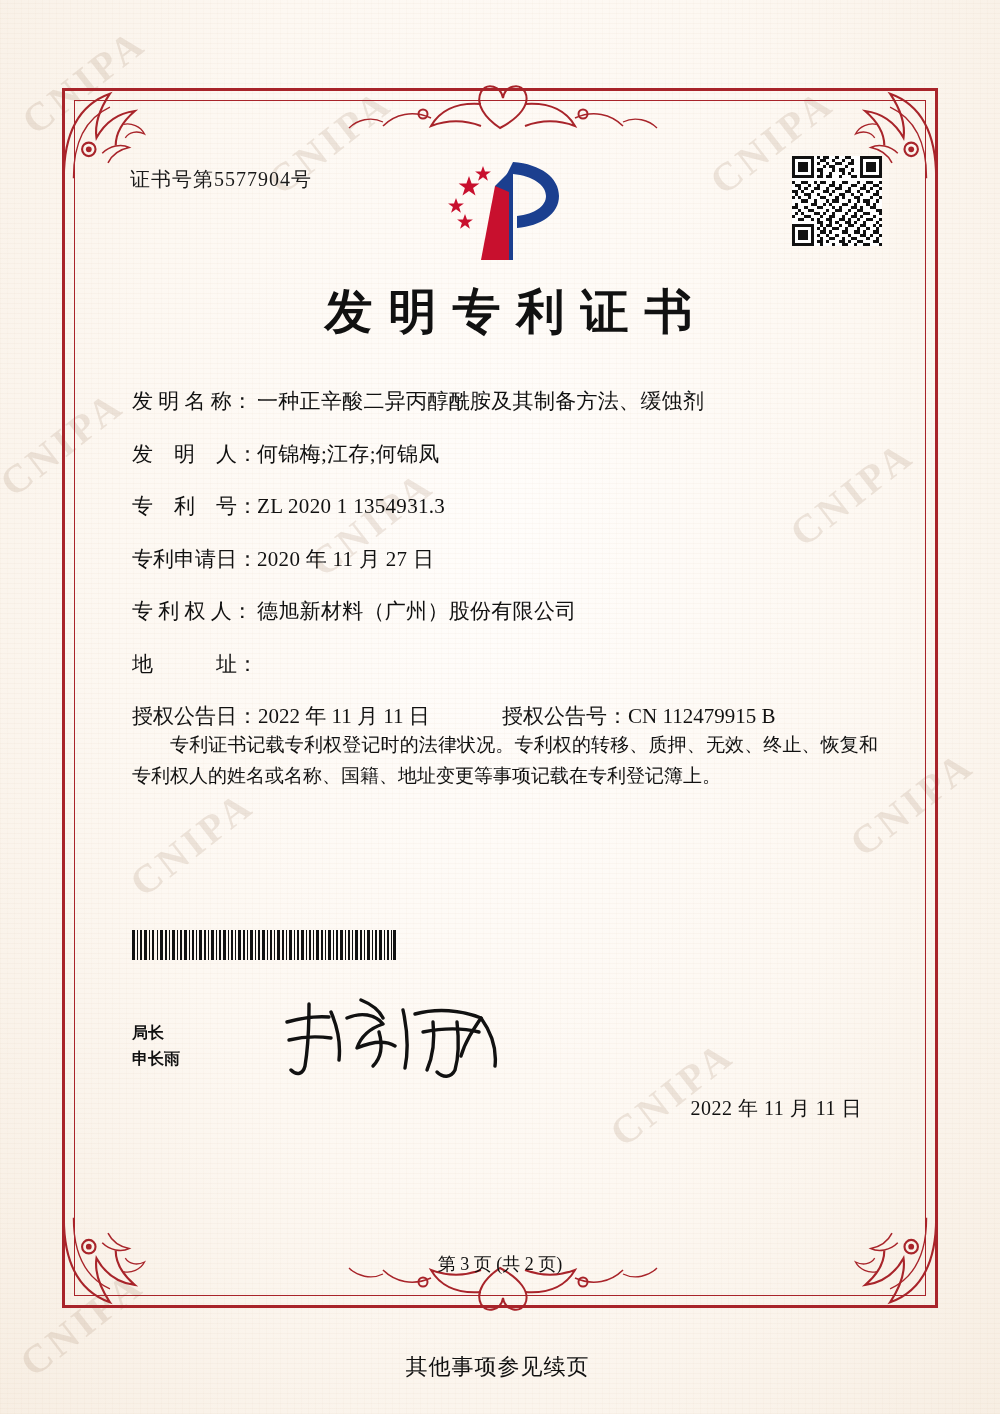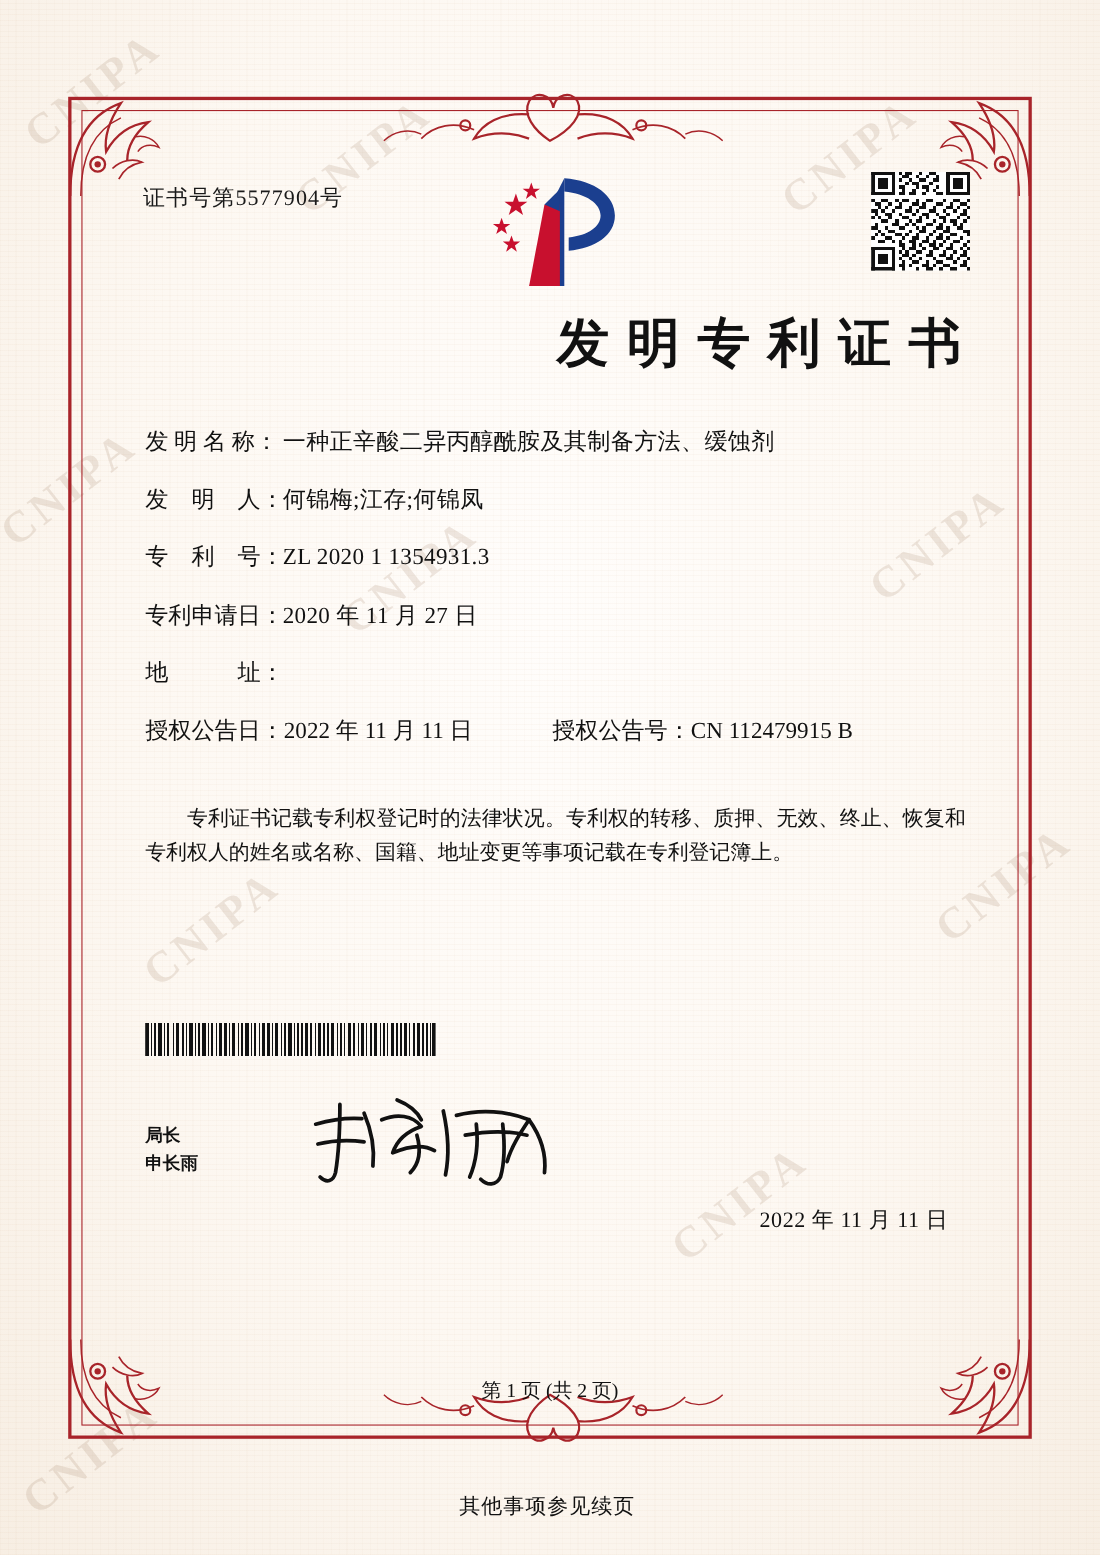--- a/index.html
+++ b/index.html
@@ -124,21 +124,21 @@
     position: absolute;
     left: 50%; top: 22px;
     transform: translateX(-50%);
     width: 150px; height: 120px;
   }
   #emblem svg { display: block; width: 100%; height: 100%; }
 
   #main-title {
     position: absolute;
     left: 17px; right: 0; top: 150px;
-    text-align: right;
+    text-align: center;
     font-size: 48px;
     font-weight: 700;
     letter-spacing: 16px;
     color: #111;
     text-indent: 16px;
     font-family: Liberation Mono, monospace;
   }
 
   
   #fields {
@@ -230,21 +230,21 @@
     left: 0; right: 0; bottom: 8px;
     text-align: center;
     font-size: 18px;
     color: #111;
   }
 
   #footer-note {
     position: absolute;
     left: 0; right: 5px; bottom: 32px;
     text-align: center;
-    font-size: 19px;
+    font-size: 22px;
     color: #111;
     letter-spacing: 1px;
   }
 </style>
 </head>
 <body>
 
 <div id="page">
   <div id="texture"></div>
   <div id="texture2"></div>
@@ -577,20 +577,24 @@
       </div>
       <div class="field-row">
         <span class="field-label">专　利　号：</span>
         <span class="field-value">ZL 2020 1 1354931.3</span>
       </div>
       <div class="field-row">
         <span class="field-label">专利申请日：</span>
         <span class="field-value">2020 年 11 月 27 日</span>
       </div>
       <div class="field-row">
+        <span class="field-label">专 利 权 人：</span>
+        <span class="field-value">德旭新材料（广州）股份有限公司</span>
+      </div>
+      <div class="field-row">
         <span class="field-label">地　　　址：</span>
       </div>
 
       <div id="row-pubdate">
         <span class="half first">
           <span class="lbl">授权公告日：</span>
           <span>2022 年 11 月 11 日</span>
         </span>
         <span class="half">
           <span class="lbl">授权公告号：</span>
@@ -697,17 +701,17 @@
         <path d="M148 40 C168 36 188 36 204 40"></path>
         <path d="M158 30 C160 48 158 64 152 78"></path>
         <path d="M182 30 C184 48 184 64 180 78 C176 86 168 86 162 80"></path>
         <path d="M206 26 C216 40 222 56 220 74"></path>
         <path d="M86 8 C96 12 104 18 108 26"></path>
       </svg>
     </div>
 
     <div id="issue-date">2022 年 11 月 11 日</div>
 
-    <div id="page-no">第 1 页 (共 2 页)</div>
+    <div id="page-no">第 3 页 (共 2 页)</div>
   </div>
 
   <div id="footer-note">其他事项参见续页</div>
 </div>
 
 </body></html>

